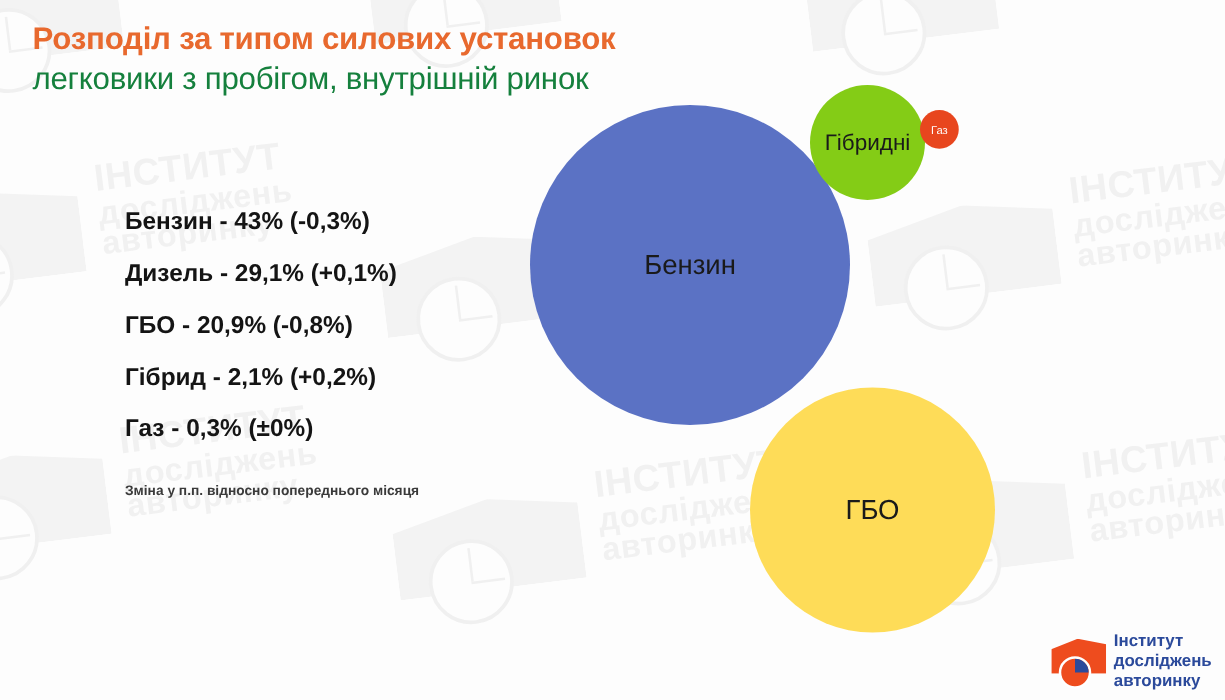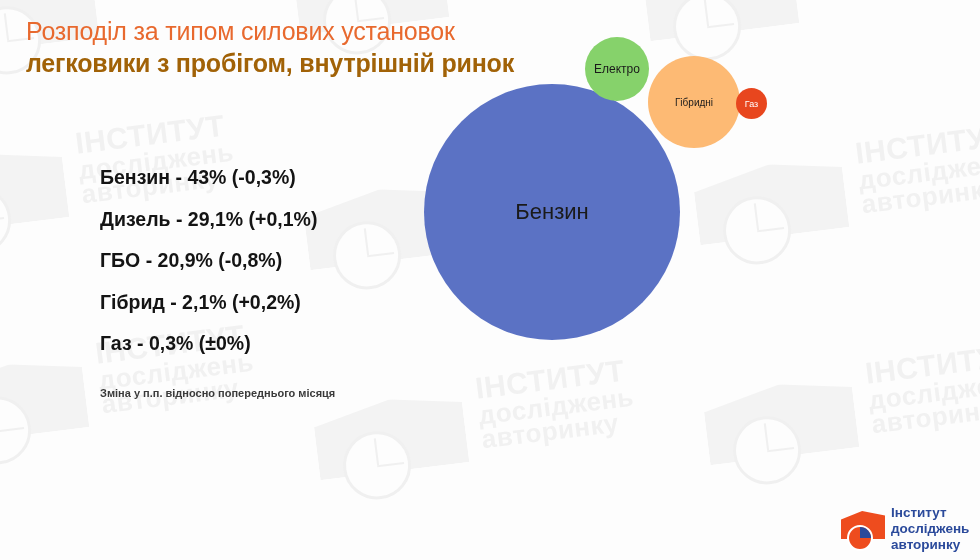--- a/index.html
+++ b/index.html
@@ -81,29 +81,29 @@
   
   .content { position: absolute; inset: 0; z-index: 2; }
 
   .title-block {
     position: absolute;
     left: 26px;
     top: 15px;
   }
   .title-line1 {
     font-size: 25px;
-    font-weight: 400;
+    font-weight: 700;
     color: #E8692E;
     line-height: 1.28;
     letter-spacing: -0.2px;
   }
   .title-line2 {
     font-size: 25px;
-    font-weight: 700;
-    color: #a16207;
+    font-weight: 400;
+    color: #15803d;
     line-height: 1.28;
     letter-spacing: -0.2px;
   }
 
   .legend {
     position: absolute;
     left: 100px;
     top: 168px;
   }
   .legend-item {
@@ -134,21 +134,21 @@
     align-items: center;
     justify-content: center;
     color: #1a1a1a;
     font-weight: 400;
     box-sizing: border-box;
   }
   .bubble-benzyn   { left: 424px; top: 84px;  width: 256px; height: 256px; background: #5B72C4; font-size: 22px; z-index: 5; }
   .bubble-dyzel    { left: 693px; top: 110px; width: 223px; height: 223px; background: #FDBD5E; font-size: 22px; z-index: 4; }
   .bubble-hbo      { left: 600px; top: 310px; width: 196px; height: 196px; background: #FEDC58; font-size: 22px; z-index: 6; }
   .bubble-elektro  { left: 585px; top: 37px;  width: 64px;  height: 64px;  background: #86D26B; font-size: 12px; z-index: 7; }
-  .bubble-hibrydni { left: 648px; top: 56px;  width: 92px;  height: 92px;  background: #fdba74; font-size: 10px; z-index: 8; }
+  .bubble-hibrydni { left: 648px; top: 68px;  width: 92px;  height: 92px;  background: #84cc16; font-size: 18px; z-index: 8; }
   .bubble-haz      { left: 736px; top: 88px;  width: 31px;  height: 31px;  background: #E8461E; font-size: 9px; color: #ffffff; z-index: 9; }
 
   
   .logo {
     position: absolute;
     left: 841px;
     top: 505px;
     width: 132px;
     height: 48px;
     z-index: 10;
@@ -298,21 +298,21 @@
       <div class="legend-item">Бензин - 43% (-0,3%)</div>
       <div class="legend-item">Дизель - 29,1% (+0,1%)</div>
       <div class="legend-item">ГБО - 20,9% (-0,8%)</div>
       <div class="legend-item">Гібрид - 2,1% (+0,2%)</div>
       <div class="legend-item">Газ - 0,3% (±0%)</div>
     </div>
 
     <div class="footnote">Зміна у п.п. відносно попереднього місяця</div>
 
     <div class="bubble bubble-benzyn">Бензин</div>
-    <div class="bubble bubble-elektro">Електро</div>
+    <div class="bubble bubble-hbo">ГБО</div>
     <div class="bubble bubble-hibrydni">Гібридні</div>
     <div class="bubble bubble-haz">Газ</div>
 
     <div class="logo">
       <div class="logo-mark">
         <div class="logo-car"></div>
         <div class="logo-disc">
             <div class="logo-wedge"></div>
           </div>
       </div>

